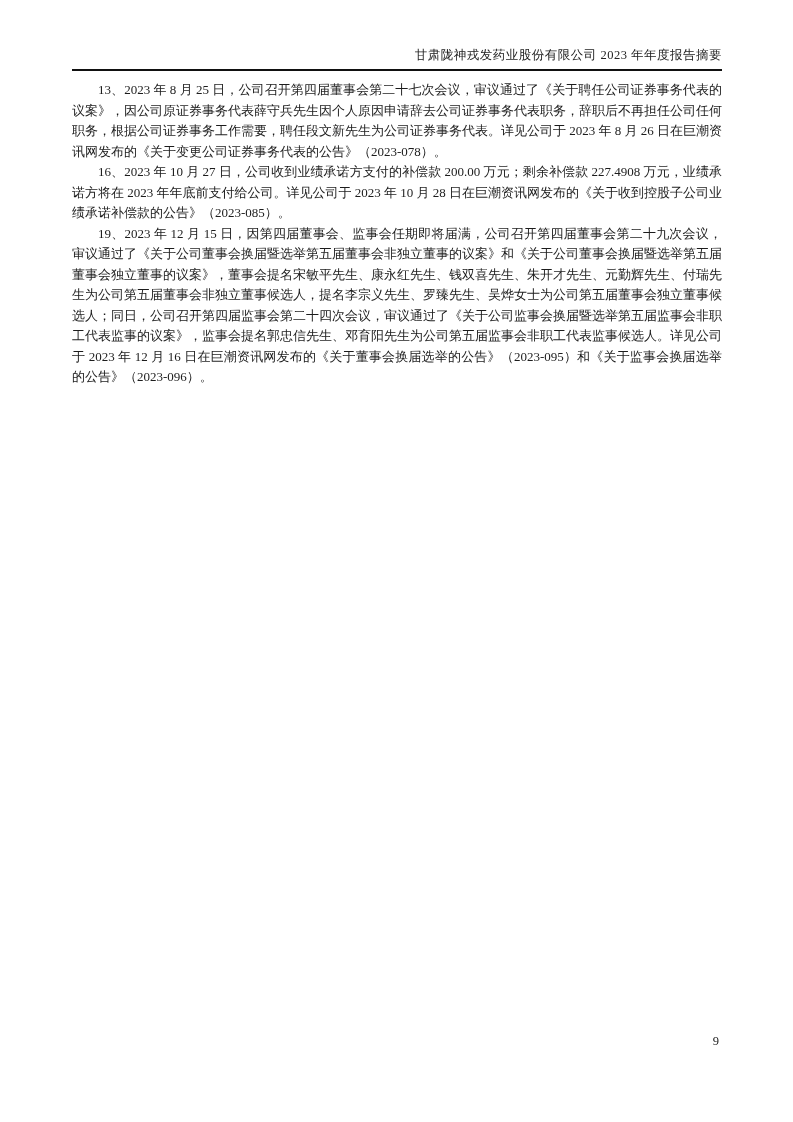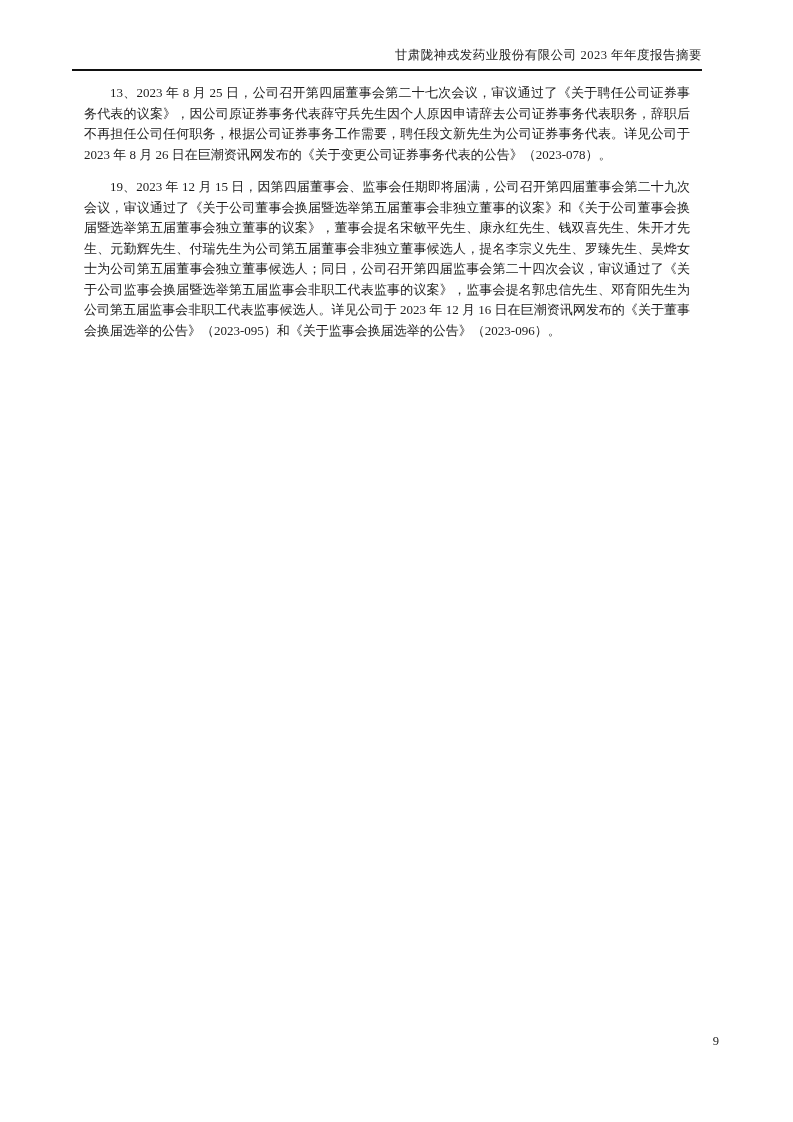--- a/index.html
+++ b/index.html
@@ -6,21 +6,21 @@
       margin: 0;
       padding: 0;
       background: #ffffff;
     }
     .page {
       position: relative;
       width: 793px;
       height: 1122px;
       background: #ffffff;
       box-sizing: border-box;
-      padding: 48px 91px 0 72px;
+      padding: 48px 71px 0 72px;
       font-family: "Liberation Serif", "DejaVu Serif", serif;
       color: #1c1c1c;
       overflow: hidden;
     }
     .header {
       text-align: right;
       font-size: 12.5px;
       line-height: 15px;
       letter-spacing: 0.5px;
       color: #222222;
@@ -28,21 +28,21 @@
     .header-rule {
       margin-top: 6px;
       height: 0;
       border: none;
       border-top: 2px solid #111111;
     }
     .content {
       margin-top: 9px;
     }
     .content p {
-      margin: 12px;
+      margin: 0;
       padding: 0;
       font-size: 13px;
       line-height: 20.5px;
       text-align: justify;
       text-justify: inter-ideograph;
       text-indent: 2em;
       word-break: break-all;
       color: #1c1c1c;
     }
     .footer {
@@ -59,20 +59,21 @@
 <div class="page">
 
   <div class="header">
     <span>甘肃陇神戎发药业股份有限公司 2023 年年度报告摘要</span>
   </div>
 
   <div class="header-rule"></div>
 
   <div class="content">
     <p>13、2023 年 8 月 25 日，公司召开第四届董事会第二十七次会议，审议通过了《关于聘任公司证券事务代表的议案》，因公司原证券事务代表薛守兵先生因个人原因申请辞去公司证券事务代表职务，辞职后不再担任公司任何职务，根据公司证券事务工作需要，聘任段文新先生为公司证券事务代表。详见公司于 2023 年 8 月 26 日在巨潮资讯网发布的《关于变更公司证券事务代表的公告》（2023-078）。</p>
+    <p>16、2023 年 10 月 27 日，公司收到业绩承诺方支付的补偿款 200.00 万元；剩余补偿款 227.4908 万元，业绩承诺方将在 2023 年年底前支付给公司。详见公司于 2023 年 10 月 28 日在巨潮资讯网发布的《关于收到控股子公司业绩承诺补偿款的公告》（2023-085）。</p>
     <p>19、2023 年 12 月 15 日，因第四届董事会、监事会任期即将届满，公司召开第四届董事会第二十九次会议，审议通过了《关于公司董事会换届暨选举第五届董事会非独立董事的议案》和《关于公司董事会换届暨选举第五届董事会独立董事的议案》，董事会提名宋敏平先生、康永红先生、钱双喜先生、朱开才先生、元勤辉先生、付瑞先生为公司第五届董事会非独立董事候选人，提名李宗义先生、罗臻先生、吴烨女士为公司第五届董事会独立董事候选人；同日，公司召开第四届监事会第二十四次会议，审议通过了《关于公司监事会换届暨选举第五届监事会非职工代表监事的议案》，监事会提名郭忠信先生、邓育阳先生为公司第五届监事会非职工代表监事候选人。详见公司于 2023 年 12 月 16 日在巨潮资讯网发布的《关于董事会换届选举的公告》（2023-095）和《关于监事会换届选举的公告》（2023-096）。</p>
   </div>
 
   <div class="footer">
     <span>9</span>
   </div>
 
 </div>
 
 </body></html>

